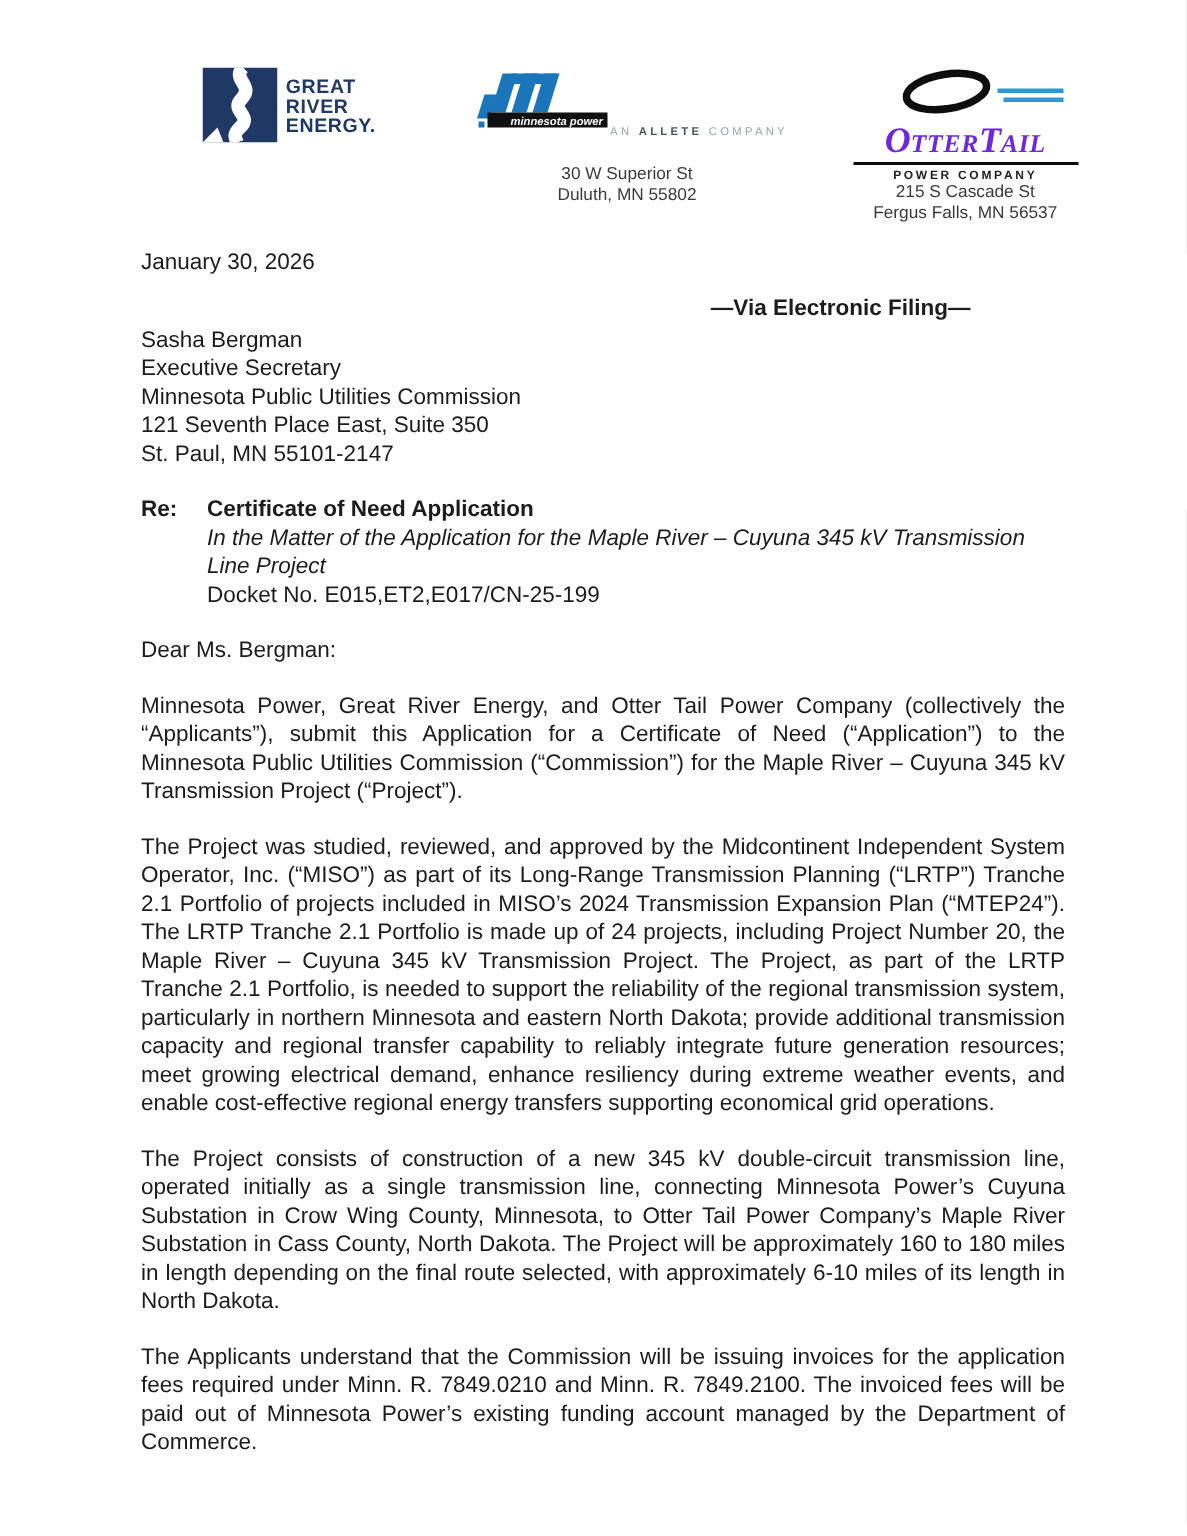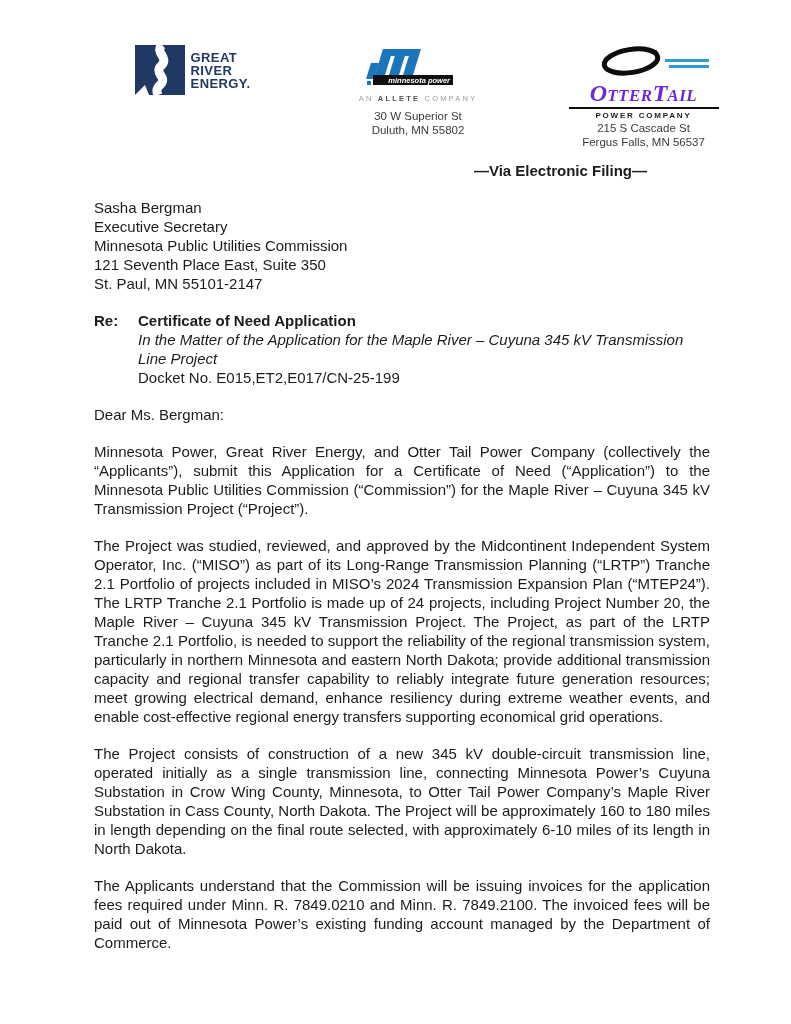--- a/index.html
+++ b/index.html
@@ -26,39 +26,39 @@
   .logo-col-3 { width: 215px; }
   .logo-area { height: 60px; display: flex; align-items: flex-start; justify-content: center; }
   .addr { margin-top: 4px; text-align: center; font-size: 11.5px; line-height: 14px; color: #3a3a3a; }
 
   
   .gre-lockup { display: flex; align-items: flex-start; gap: 6px; }
   .gre-word { margin-top: 6px; font-size: 13px; font-weight: 800; letter-spacing: .4px;
               line-height: 13px; color: #1f3864; }
 
   
-  .mp-lockup { display: flex; flex-direction: column; align-items: flex-start; }
+  .mp-lockup { display: flex; flex-direction: row; align-items: flex-end; }
   .mp-tagline { margin-top: 3px; font-size: 7.5px; letter-spacing: 2.2px; color: #9aa0a6; white-space: nowrap; }
   .mp-tagline .allete { color: #4d5256; font-weight: bold; }
 
   
   .ot-lockup { display: flex; flex-direction: column; align-items: center; width: 160px; }
   .ot-word { font-family: "Liberation Serif", serif; font-style: italic; font-weight: bold;
              color: #6d28d9; line-height: 20px; white-space: nowrap; }
   .ot-word .big { font-size: 24px; }
   .ot-word .small { font-size: 17px; letter-spacing: .5px; }
   .ot-rule { width: 150px; height: 2px; background: #0d0d0d; margin-top: 1px; }
   .ot-sub { margin-top: 2px; font-size: 8px; font-weight: bold; 
             letter-spacing: 1.8px; color: #222; }
 
   
   .content { padding: 0 81px 0 94px; font-size: 15px; line-height: 19px; }
   .date-line { margin-top: 16px; }
   .via-line { margin-top: 12px; text-align: right; padding-right: 63px; font-weight: bold; }
-  .recipient { margin-top: 18px; }
+  .recipient { margin-top: 2px; }
   .re-block { margin-top: 18px; display: flex; }
   .re-label { width: 44px; font-weight: bold; flex: 0 0 44px; }
   .re-content { flex: 1; }
   .re-subject { font-weight: bold; }
   .re-matter { font-style: italic; }
   .salutation { margin-top: 18px; }
   .body-para { margin: 18px 0 0 0; text-align: justify; }
 </style>
 </head>
 <body>
@@ -137,20 +137,21 @@
       </div>
       <div class="addr" style="margin-top:0;">
         <div>215 S Cascade St</div>
         <div>Fergus Falls, MN 56537</div>
       </div>
     </div>
   </div>
 
   <div class="content">
 
+    <div class="date-line">January 30, 2026</div>
 
     <div class="via-line">—Via Electronic Filing—</div>
 
     <div class="recipient">
       <div>Sasha Bergman</div>
       <div>Executive Secretary</div>
       <div>Minnesota Public Utilities Commission</div>
       <div>121 Seventh Place East, Suite 350</div>
       <div>St. Paul, MN 55101-2147</div>
     </div>

